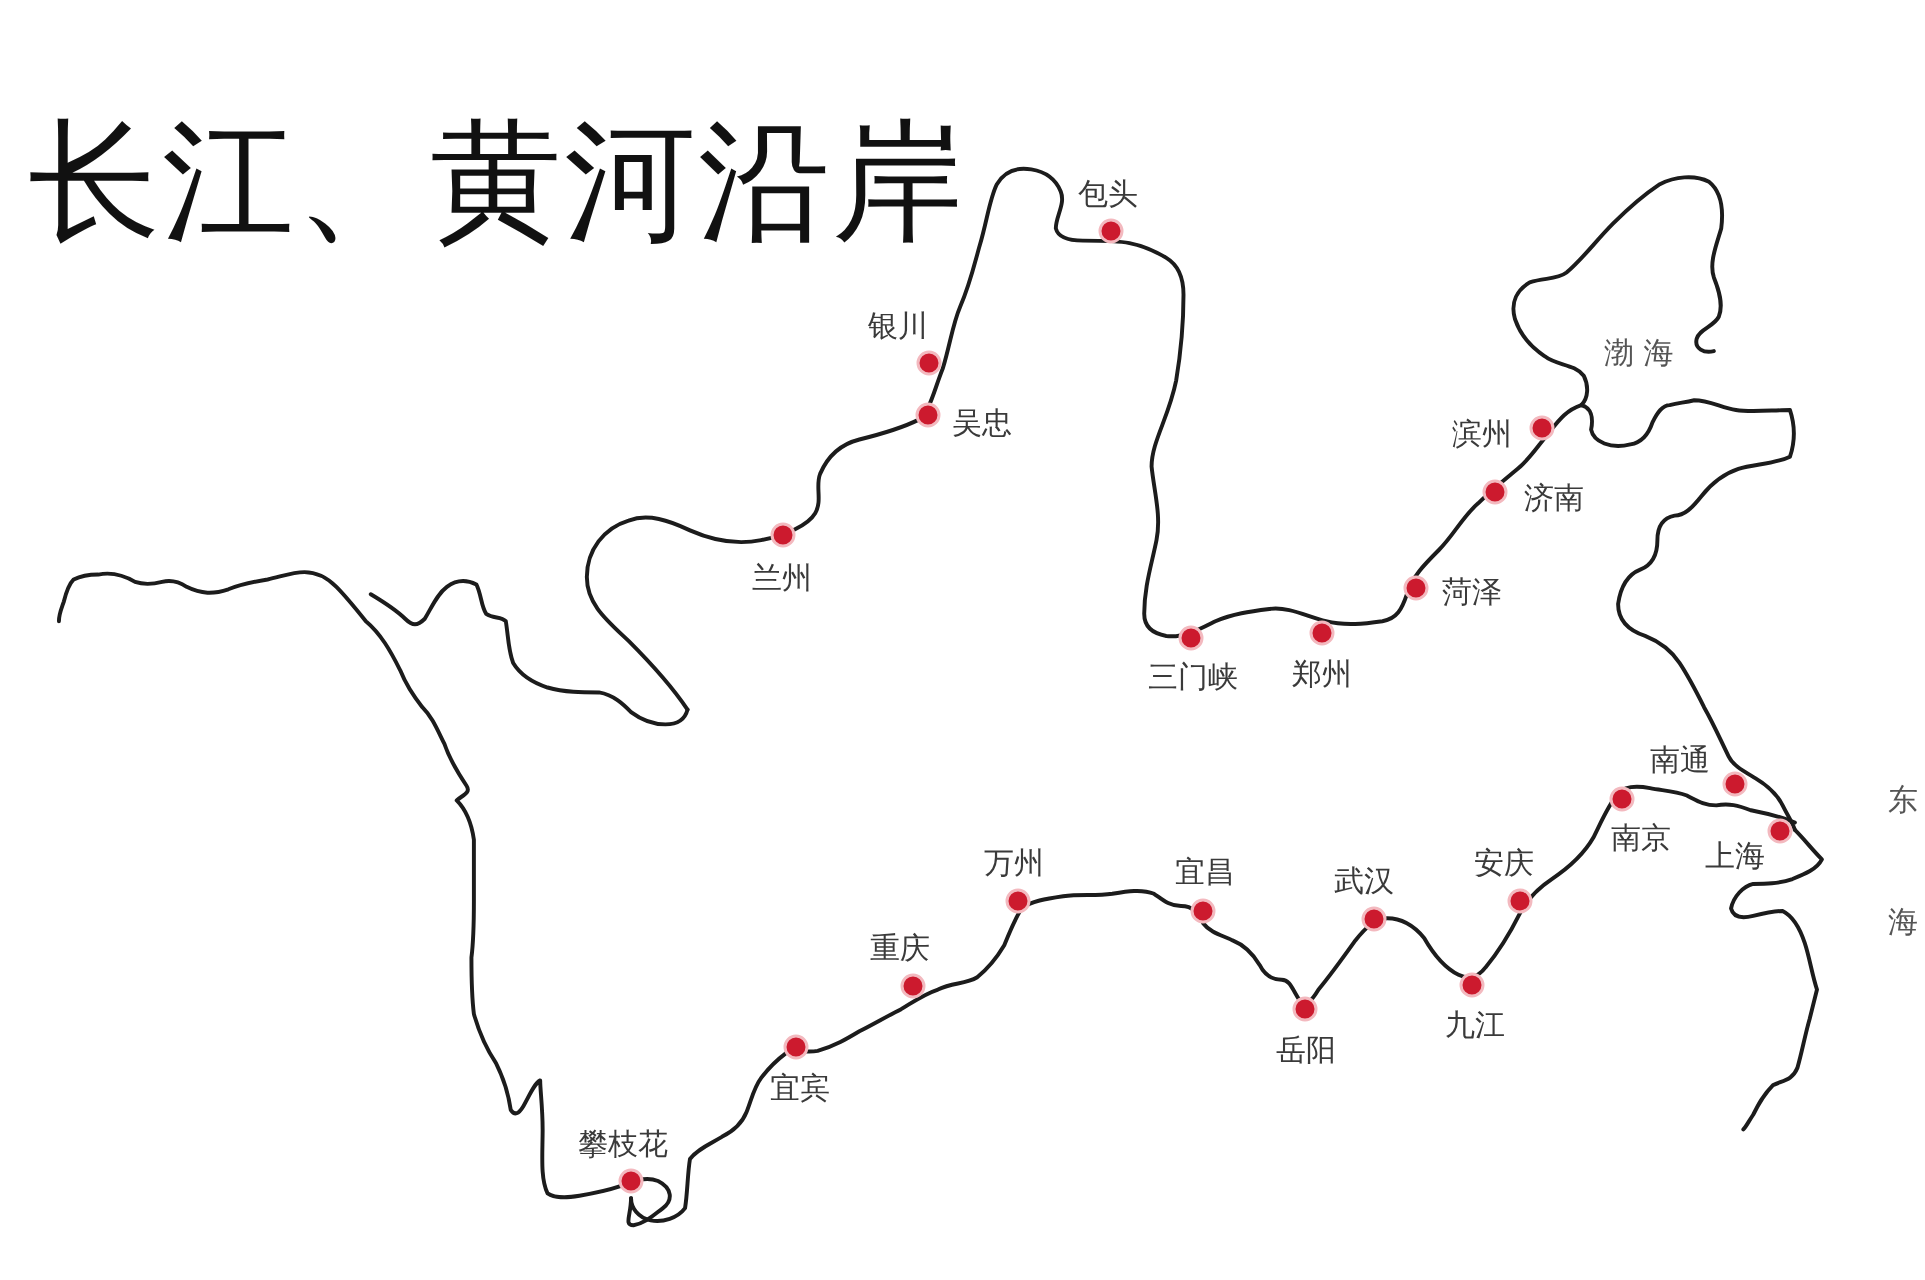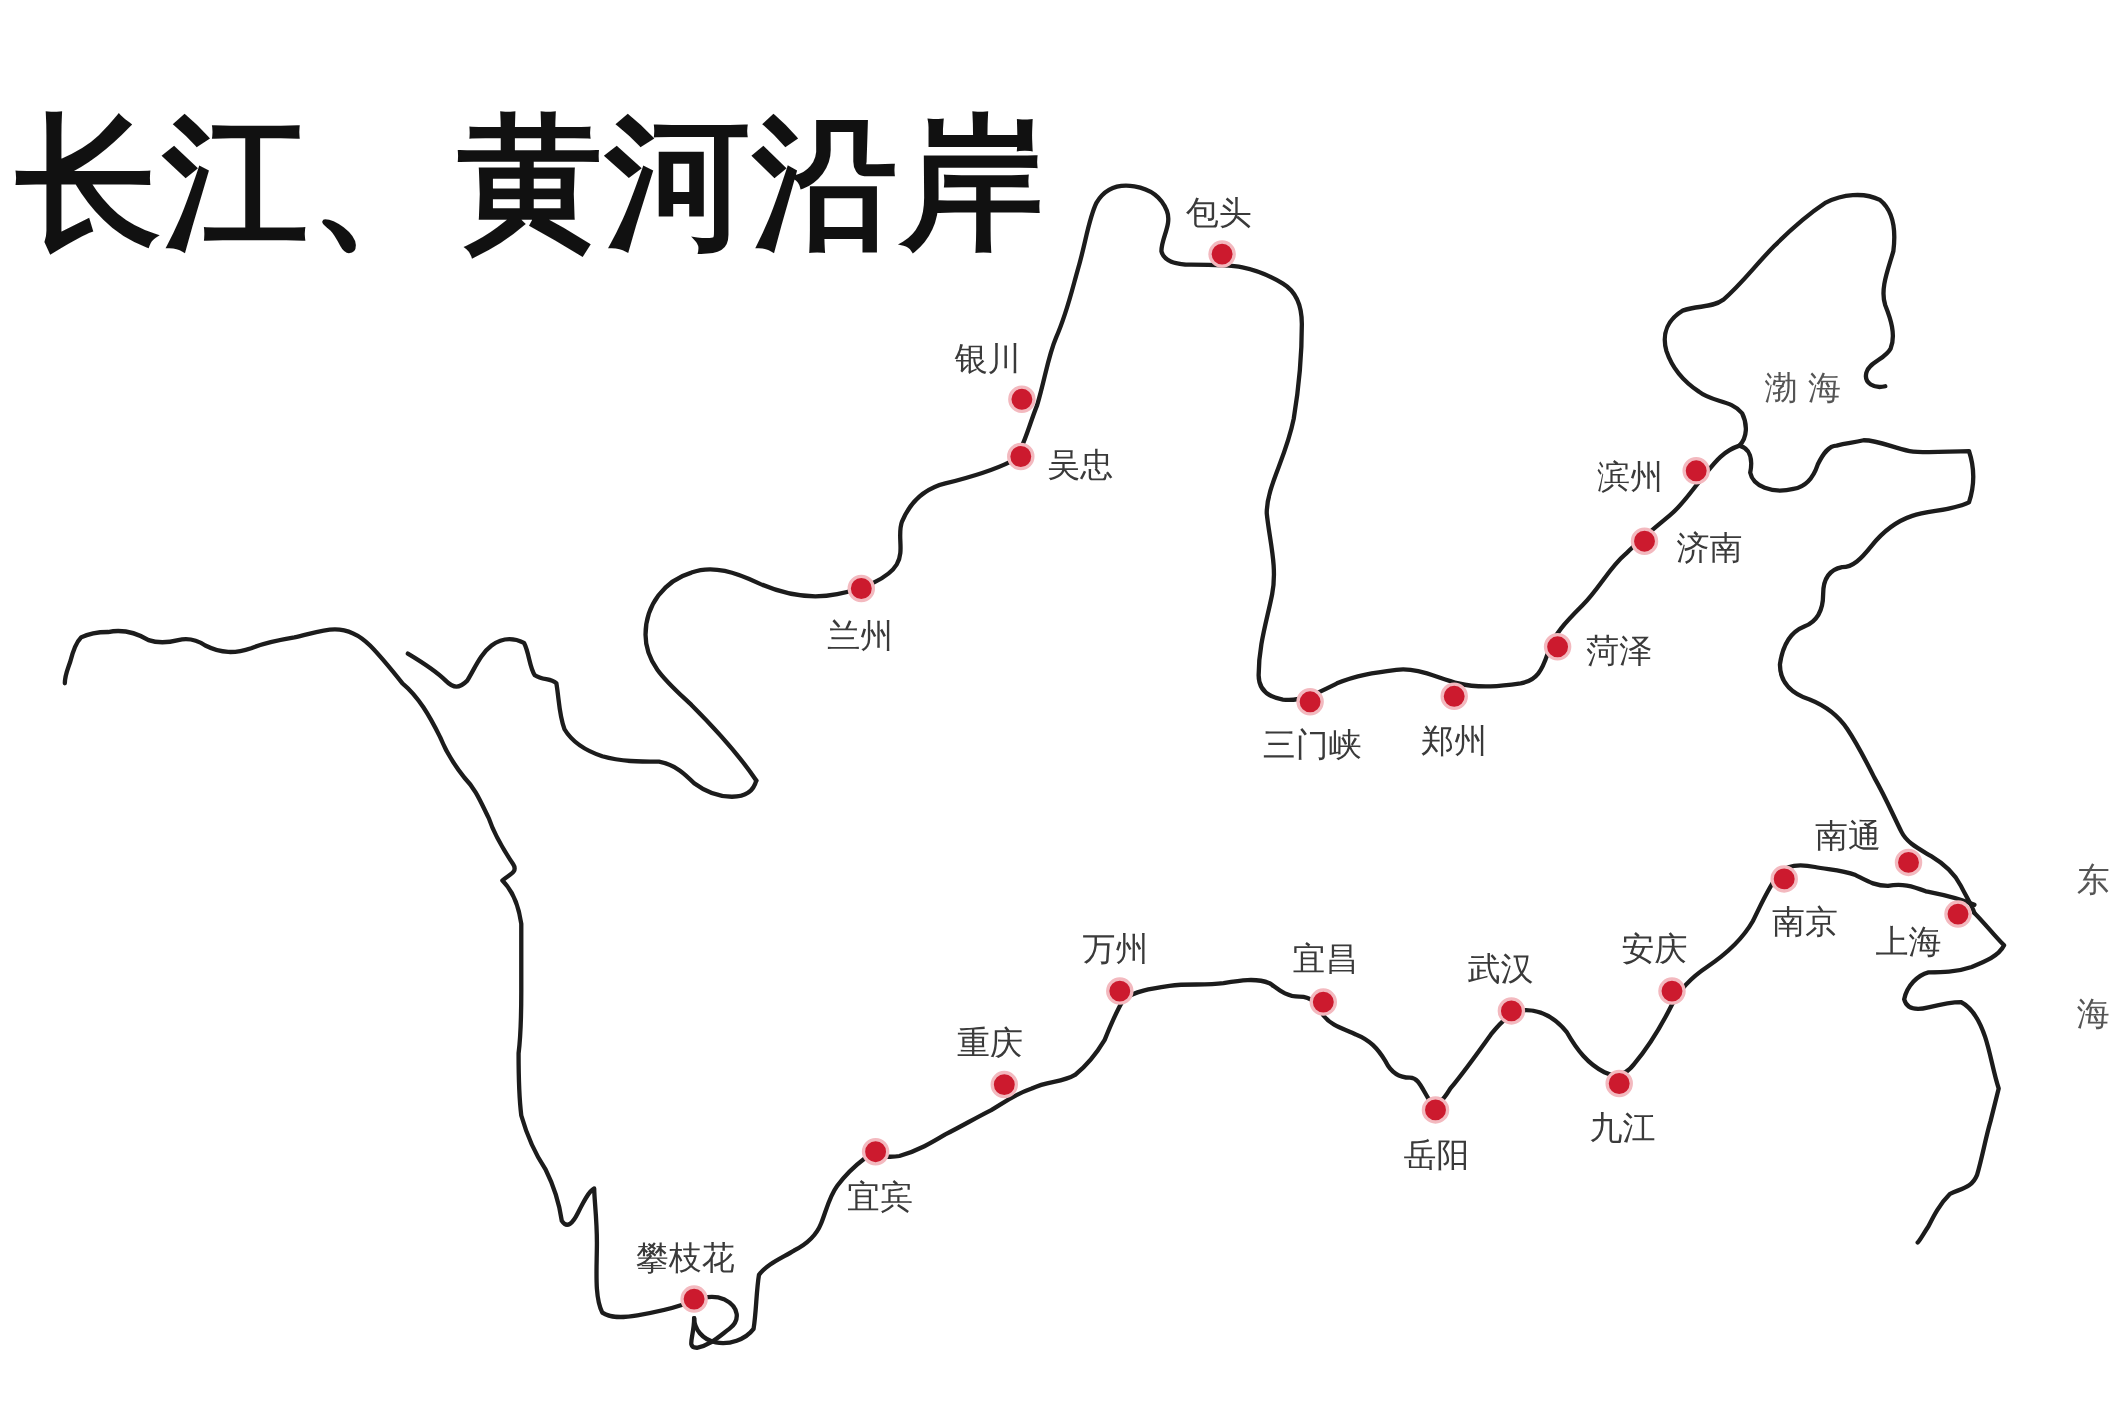--- a/index.html
+++ b/index.html
@@ -1,19 +1,19 @@
 <!DOCTYPE html>
 <html><head>
 <meta charset="utf-8">
 <style>
   html, body { margin: 0; padding: 0; background: #ffffff; }
   body { width: 1925px; height: 1280px; overflow: hidden; position: relative;
          font-family: "DejaVu Sans", "Liberation Sans", sans-serif; }
-  .title { position: absolute; left: 14px; top: 92px; margin: 0;
-           font-family: "DejaVu Sans", sans-serif; font-weight: bold;
+  .title { position: absolute; left: 14px; top: 92px; margin: 14px;
+           font-family: "DejaVu Sans", sans-serif; font-weight: normal;
            font-size: 132px; line-height: 150px; color: #111111; letter-spacing: 2px; }
   .title span { display: block; }
   svg.map { position: absolute; left: 0; top: 0; width: 1925px; height: 1280px; }
   .outline { fill: none; stroke: #1c1c1c; stroke-width: 3.2; stroke-linejoin: round; stroke-linecap: round; }
   .dot { fill: #cc1a2e; stroke: #f3b9bf; stroke-width: 3; }
   .label { font-family: "DejaVu Serif", "Liberation Serif", serif; font-size: 30px; fill: #3a3a3a; }
   .sea { font-family: "DejaVu Serif", "Liberation Serif", serif; font-size: 30px; fill: #555555; }
 </style>
 </head>
 <body>

